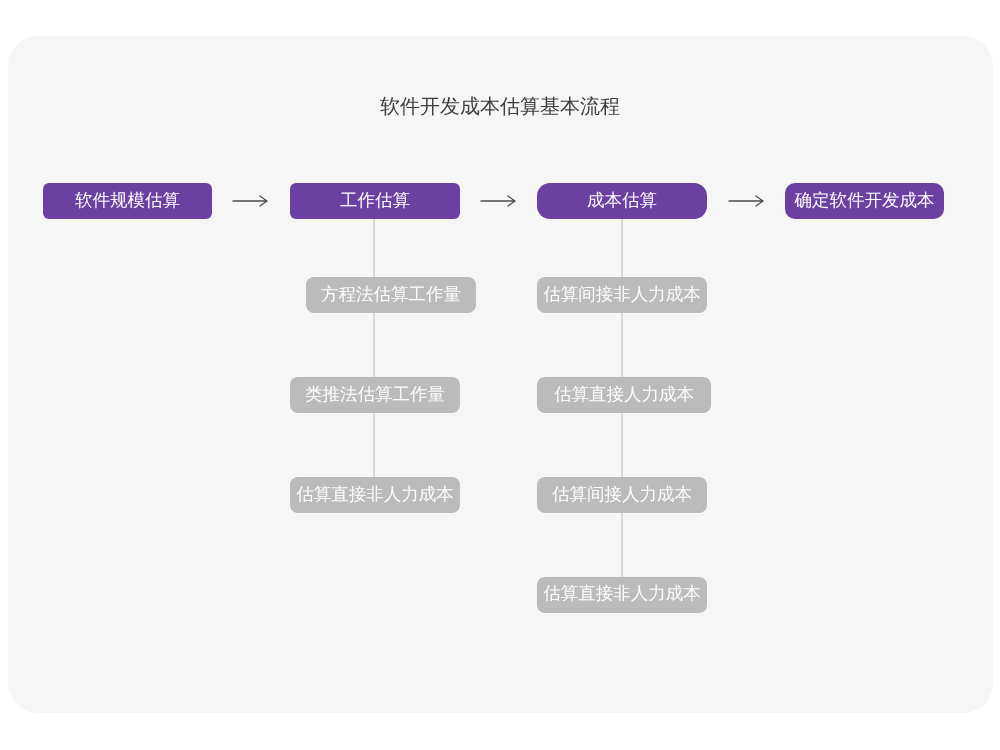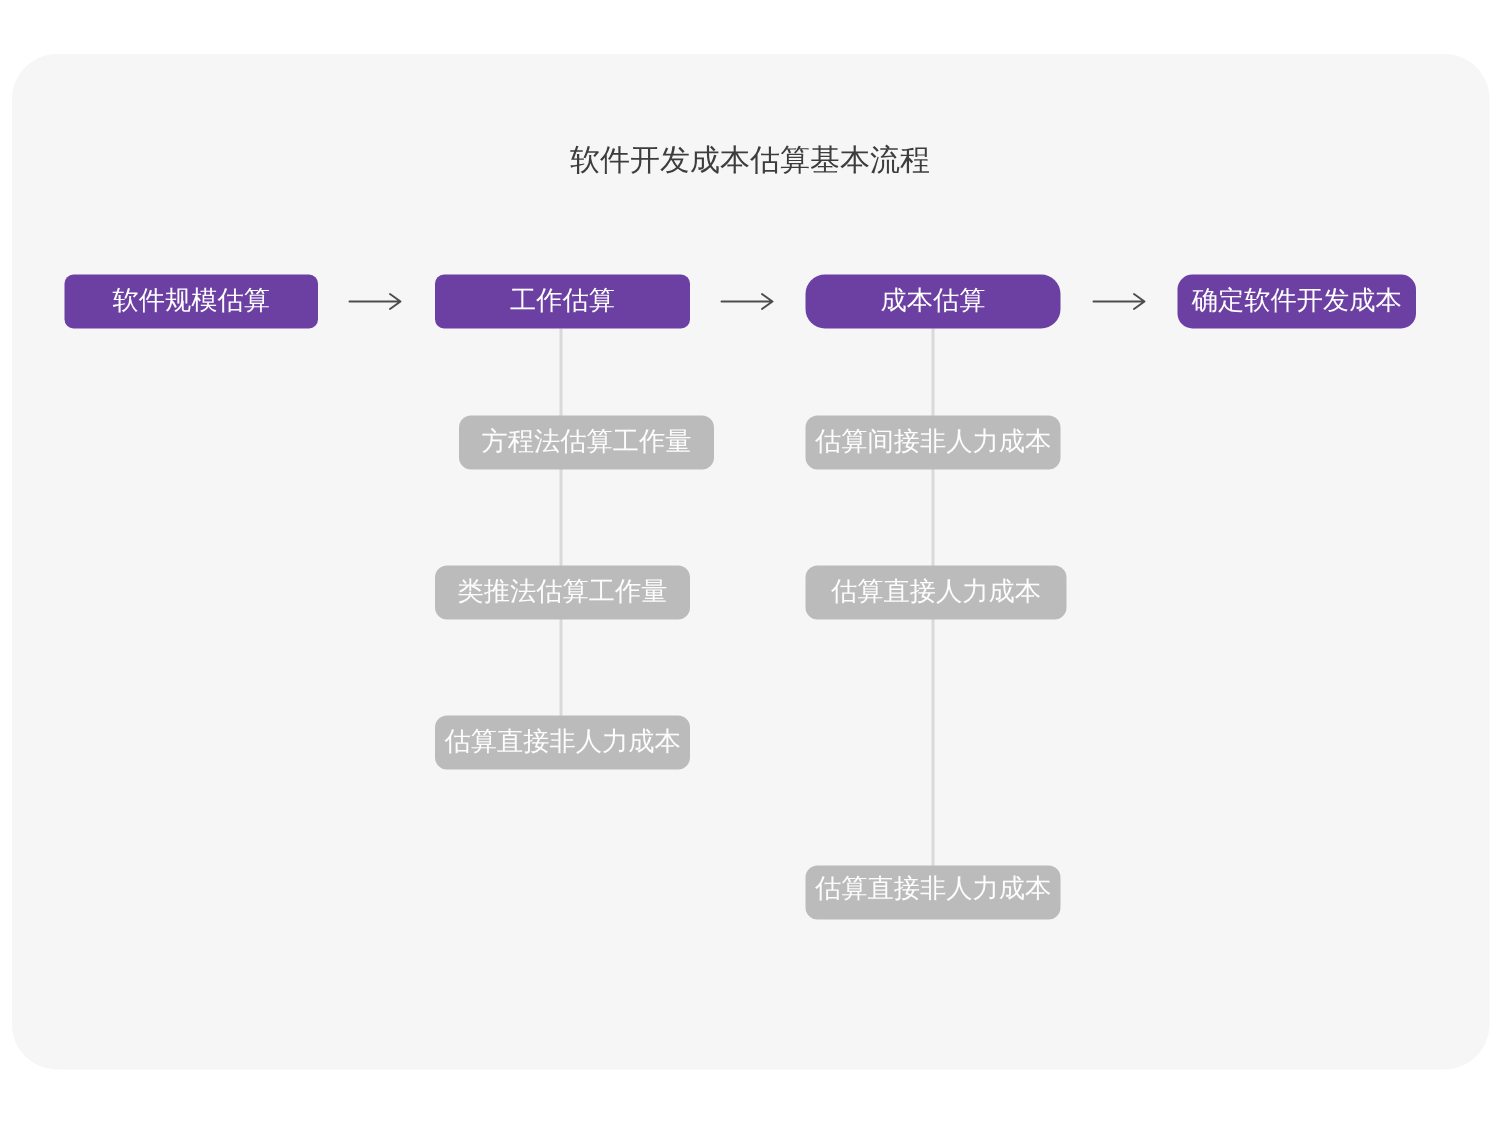--- a/index.html
+++ b/index.html
@@ -113,17 +113,20 @@
   <div class="node sub" style="left:290px; top:477px; width:170px;">
     <span>估算直接非人力成本</span>
   </div>
 
   <div class="node sub" style="left:537px; top:277px; width:170px;">
     <span>估算间接非人力成本</span>
   </div>
   <div class="node sub" style="left:537px; top:377px; width:174px;">
     <span>估算直接人力成本</span>
   </div>
+  <div class="node sub" style="left:537px; top:477px; width:170px;">
+    <span>估算间接人力成本</span>
+  </div>
   <div class="node sub" style="left:537px; top:577px; width:170px;font-family:Liberation Mono, monospace;">
     <span>估算直接非人力成本</span>
   </div>
 
 </div>
 
 </body></html>

